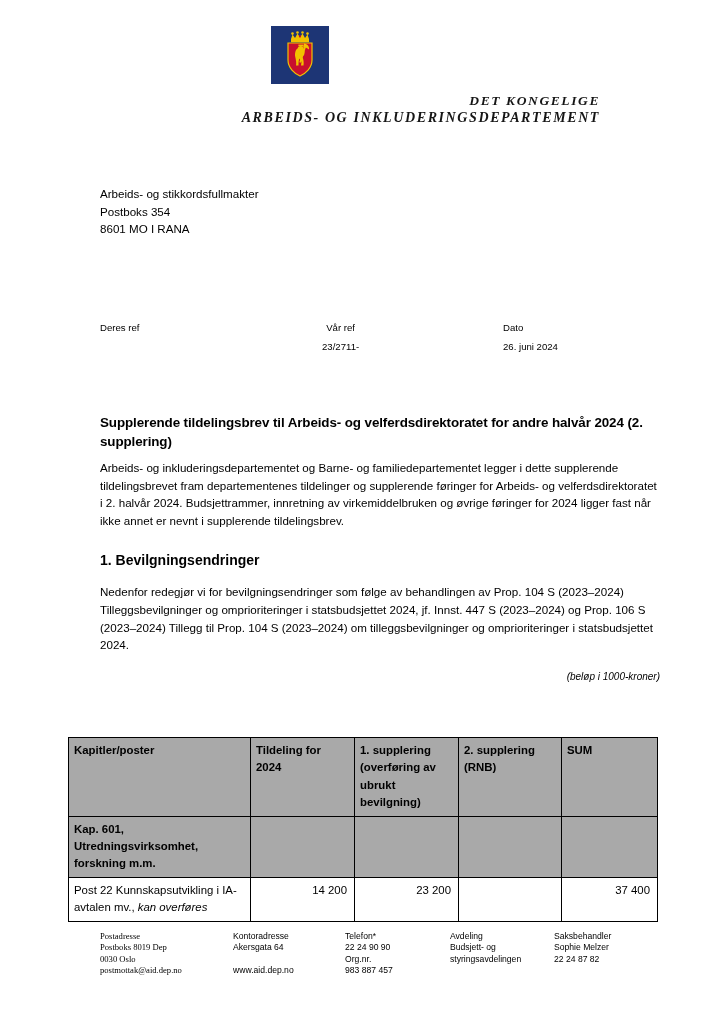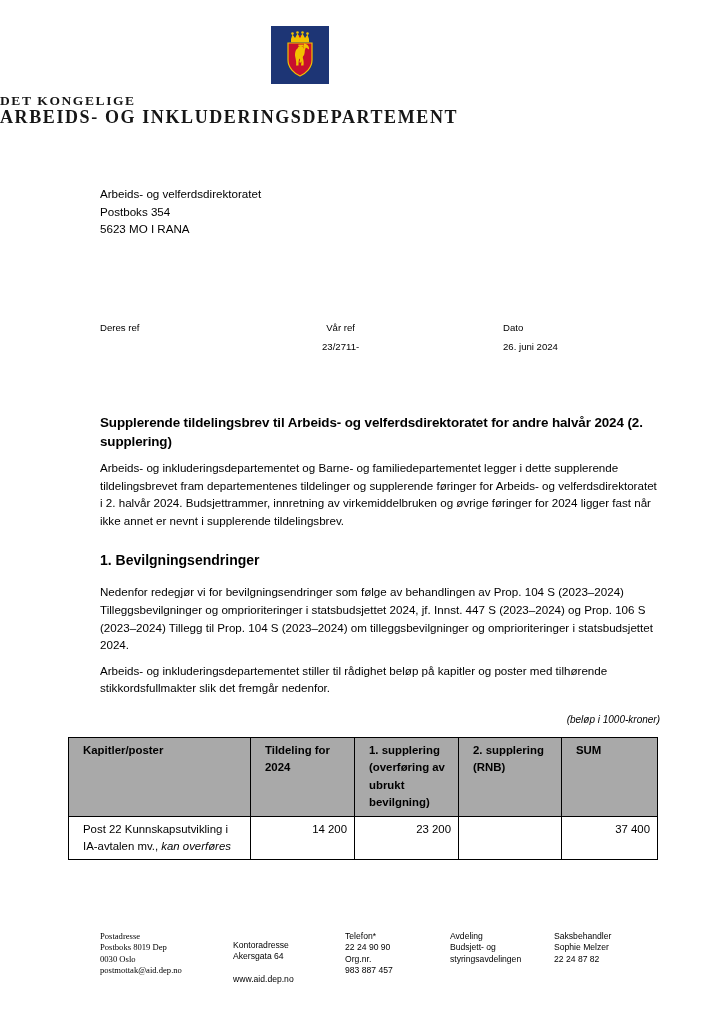--- a/index.html
+++ b/index.html
@@ -22,21 +22,22 @@
     width: 725px;
     height: 1024px;
   }
 
   
   .letterhead {
     position: absolute;
     left: 0;
     top: 26px;
     width: 600px;
-    text-align: left;
+    text-align: right;
+    font-style: italic;
   }
   .crest-box {
     width: 58px;
     height: 58px;
     margin: 0 auto;
     background: #1d3575;
     position: relative;
   }
   .crest-box svg { display: block; }
 
@@ -45,21 +46,21 @@
     font-family: "Liberation Serif", serif;
     font-weight: bold;
     font-size: 13.5px;
     letter-spacing: 1.6px;
     color: #161616;
     line-height: 16px;
   }
   .dept-line2 {
     font-family: "Liberation Serif", serif;
     font-weight: bold;
-    font-size: 18px;
+    font-size: 14px;
     letter-spacing: 1.6px;
     color: #161616;
     line-height: 17px;
   }
 
   
   .recipient {
     position: absolute;
     left: 100px;
     top: 185px;
@@ -126,21 +127,21 @@
     left: 68px;
     top: 737px;
     width: 589px;
     border-collapse: collapse;
     table-layout: fixed;
     font-size: 11.4px;
   }
   .budget-table td, .budget-table th {
     border: 1px solid #000000;
     vertical-align: top;
-    padding: 4px 5px 4px 14px;
+    padding: 4px 5px 4px 5px;
     line-height: 17.4px;
     font-weight: normal;
     text-align: left;
   }
   .budget-table thead th {
     background: #a9a9a9;
     font-weight: bold;
   }
   tr.group-row td {
     background: #a9a9a9;
@@ -158,21 +159,21 @@
   .footer {
     position: absolute;
     left: 100px;
     top: 931px;
     width: 560px;
     font-size: 8.6px;
     line-height: 11.4px;
   }
   .fcol { position: absolute; top: 0; }
   .fcol-post { left: 0; font-family: Liberation Serif, serif; }
-  .fcol-kontor { left: 133px; margin-top: 9px; }
+  .fcol-kontor { left: 133px; }
   .fcol-tlf { left: 245px; }
   .fcol-avd { left: 350px; }
   .fcol-saks { left: 454px; }
   .fcol div { white-space: nowrap; }
   .spacer-line { height: 11.4px; }
 </style>
 </head>
 <body>
 
 <div class="page">
@@ -203,23 +204,23 @@
         <path d="M33 17.5 C36.5 18 38.5 20.5 38 23.5 C36 22 34 21.2 32.2 21.3 Z" fill="#f2c200"></path>
 
         <rect x="27.4" y="18.6" width="5" height="1.5" fill="#f2c200"></rect>
       </svg>
     </div>
     <div class="dept-line1">DET KONGELIGE</div>
     <div class="dept-line2">ARBEIDS- OG INKLUDERINGSDEPARTEMENT</div>
   </div>
 
   <div class="recipient">
-    <div>Arbeids- og velferdsdirektoratet</div>
+    <div>Arbeids- og stikkordsfullmakter</div>
     <div>Postboks 354</div>
-    <div>5623 MO I RANA</div>
+    <div>8601 MO I RANA</div>
   </div>
 
   <div class="refrow">
     <div class="refcol refcol-deres">
       <span class="ref-label">Deres ref</span>
       <span class="ref-value"></span>
     </div>
     <div class="refcol refcol-var">
       <span class="ref-label">Vår ref</span>
       <span class="ref-value">23/2711-</span>
@@ -228,21 +229,20 @@
       <span class="ref-label">Dato</span>
       <span class="ref-value">26. juni 2024</span>
     </div>
   </div>
 
   <div class="body-area">
     <h1 class="doc-title">Supplerende tildelingsbrev til Arbeids- og velferdsdirektoratet for andre halvår 2024 (2. supplering)</h1>
     <p class="para">Arbeids- og inkluderingsdepartementet og Barne- og familiedepartementet legger i dette supplerende tildelingsbrevet fram departementenes tildelinger og supplerende føringer for Arbeids- og velferdsdirektoratet i 2. halvår 2024. Budsjettrammer, innretning av virkemiddelbruken og øvrige føringer for 2024 ligger fast når ikke annet er nevnt i supplerende tildelingsbrev.</p>
     <h2 class="sec-title">1. Bevilgningsendringer</h2>
     <p class="para tight">Nedenfor redegjør vi for bevilgningsendringer som følge av behandlingen av Prop. 104 S (2023–2024) Tilleggsbevilgninger og omprioriteringer i statsbudsjettet 2024, jf. Innst. 447 S (2023–2024) og Prop. 106 S (2023–2024) Tillegg til Prop. 104 S (2023–2024) om tilleggsbevilgninger og omprioriteringer i statsbudsjettet 2024.</p>
-    <p class="para">Arbeids- og inkluderingsdepartementet stiller til rådighet beløp på kapitler og poster med tilhørende stikkordsfullmakter slik det fremgår nedenfor.</p>
     <p class="amount-note">(beløp i 1000-kroner)</p>
   </div>
 
   <table class="budget-table">
     <colgroup>
       <col class="c0">
         <col class="c1">
         <col class="c2">
         <col class="c3">
         <col class="c4">
@@ -250,20 +250,27 @@
     <thead>
       <tr>
         <th>Kapitler/poster</th>
         <th>Tildeling for 2024</th>
         <th>1. supplering (overføring av ubrukt bevilgning)</th>
         <th>2. supplering (RNB)</th>
         <th>SUM</th>
       </tr>
     </thead>
     <tbody>
+      <tr class="group-row">
+        <td>Kap. 601, Utredningsvirksomhet, forskning m.m.</td>
+        <td></td>
+        <td></td>
+        <td></td>
+        <td></td>
+      </tr>
       <tr>
         <td><span>Post 22 Kunnskapsutvikling i IA-avtalen mv., </span><span class="italic">kan overføres</span></td>
         <td class="num">14 200</td>
         <td class="num">23 200</td>
         <td class="num"></td>
         <td class="num">37 400</td>
       </tr>
     </tbody>
   </table>
 

